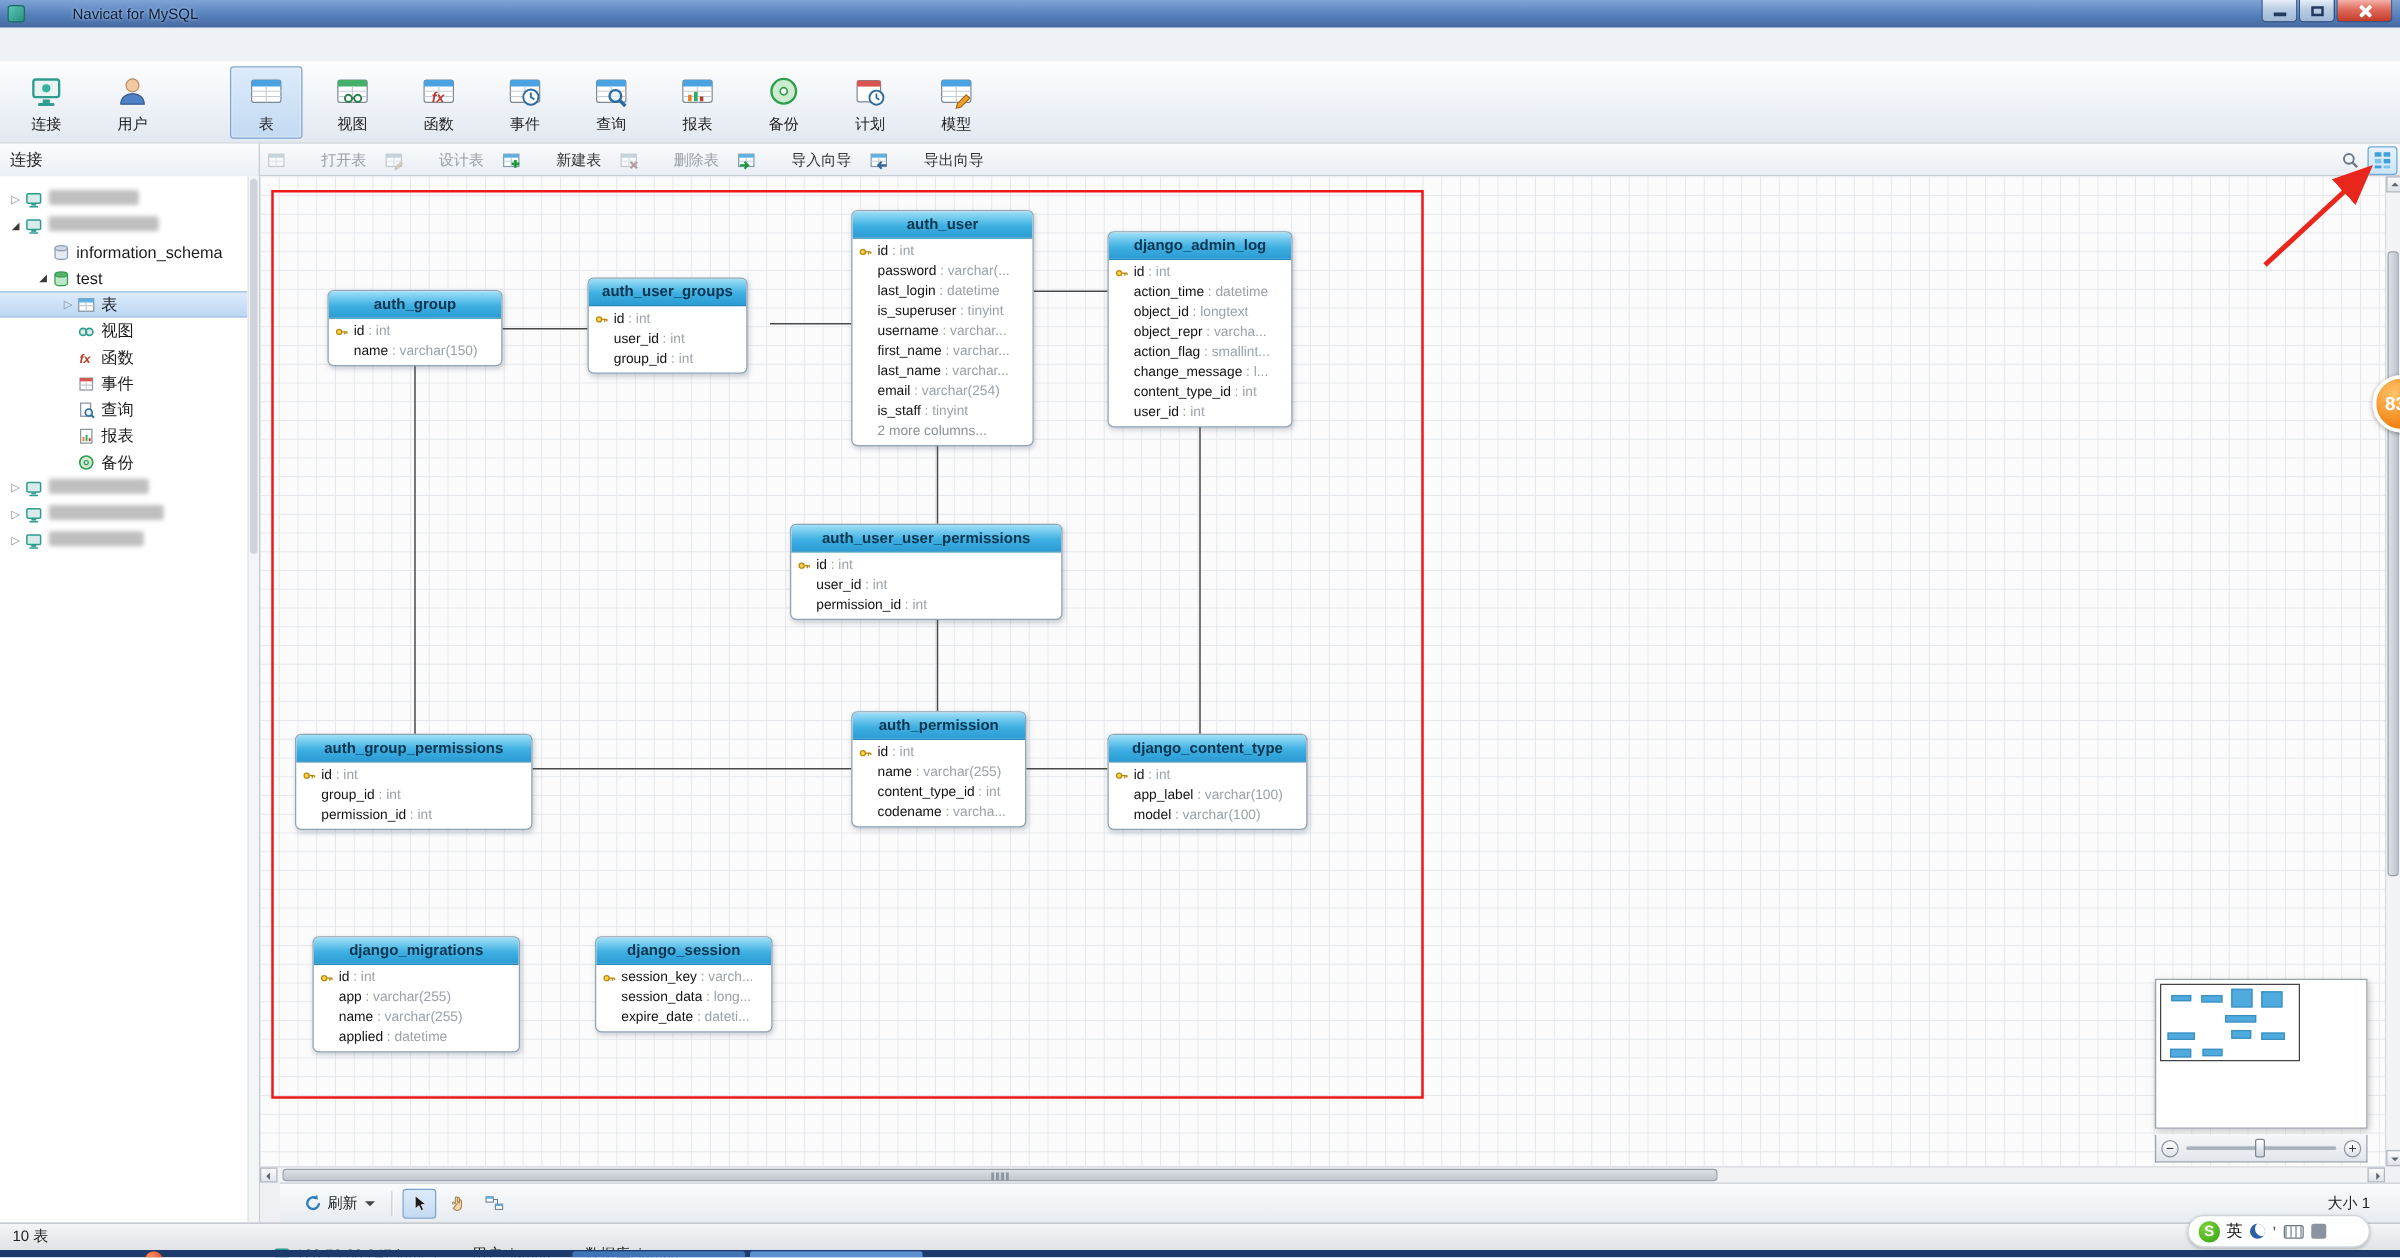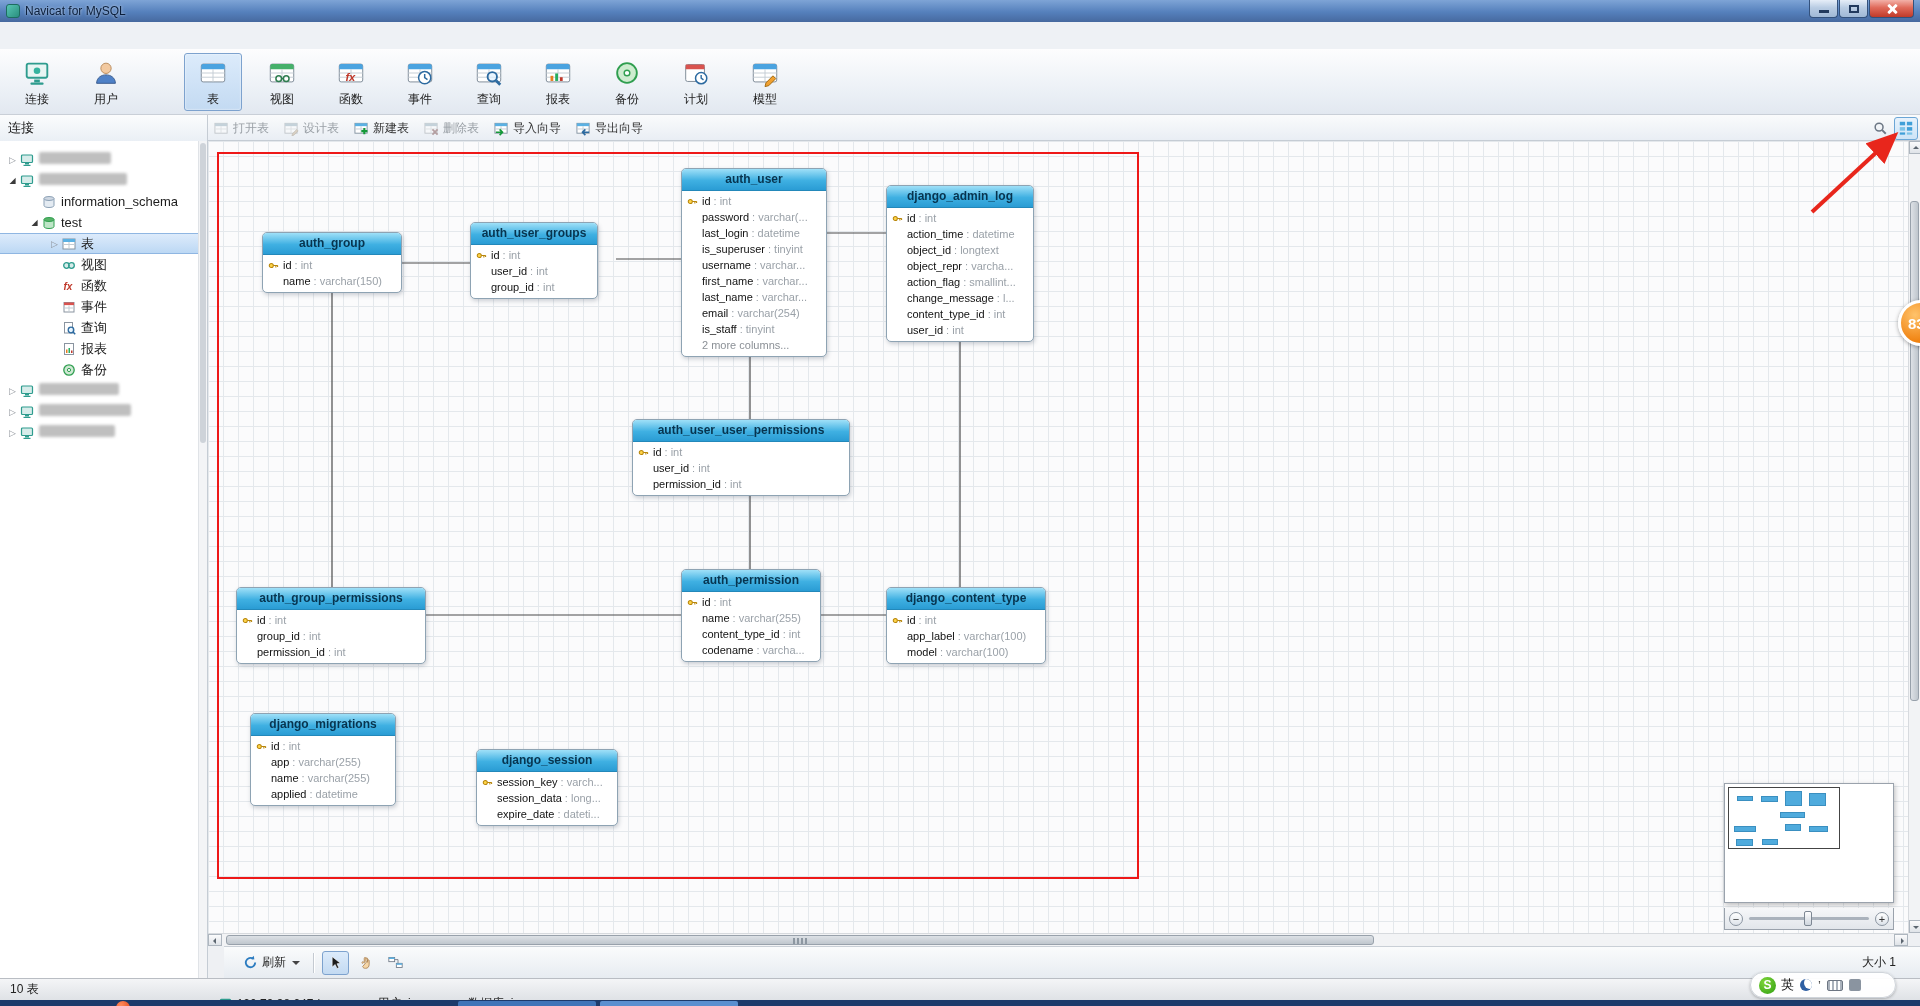--- a/index.html
+++ b/index.html
@@ -3,21 +3,21 @@
 <meta charset="utf-8">
 <style>
   * { box-sizing: border-box; margin: 0; padding: 0; }
   html,body { width:1920px; height:1006px; overflow:hidden; font-family:"Liberation Sans","DejaVu Sans",sans-serif; }
   .app { position:relative; width:1920px; height:1006px; background:#eef1f5; overflow:hidden; }
 
   
   .titlebar { position:absolute; top:0; left:0; right:0; height:22px;
     background:linear-gradient(#7ea4d6,#5580bc 55%,#46699f); display:flex; align-items:center; padding-left:6px; }
   .app-icon { width:14px; height:14px; border-radius:3px; background:linear-gradient(135deg,#58c6b4,#2a8f7e); border:1px solid #1d6d60; margin-right:5px; }
-  .win-title { font-size:12px; color:#0b1e3a; text-shadow:0 0 3px rgba(255,255,255,.7); }
+  .win-title { font-size:12px; color:#0b1e3a; text-shadow:0 0 3px rgba(255,255,255,.7);margin-left:33px; }
   .winbtns { position:absolute; top:0; right:6px; display:flex; }
   .winbtn { width:29px; height:18px; margin-left:1px; border:1px solid #33517c; border-top:none;
     border-radius:0 0 4px 4px; background:linear-gradient(#e6eef8,#b9cce3 45%,#9fb8d6); position:relative; }
   .winbtn.close { width:45px; background:linear-gradient(#f3b1a8,#e06a5a 45%,#c03a29); }
   .glyph-min { position:absolute; left:9px; bottom:4px; width:10px; height:3px; background:#223a5e; }
   .glyph-max { position:absolute; left:9px; top:5px; width:10px; height:8px; border:2px solid #223a5e; }
   .glyph-close { position:absolute; left:16px; top:3px; width:12px; height:12px; }
   .glyph-close::before,.glyph-close::after { content:""; position:absolute; left:5px; top:0; width:3px; height:12px; background:#fff; border-radius:1px; }
   .glyph-close::before { transform:rotate(45deg);} .glyph-close::after { transform:rotate(-45deg);}
 
@@ -37,21 +37,21 @@
   .tb-ico { width:32px; height:32px; display:flex; align-items:center; justify-content:center; }
   .tb-lbl { font-size:12px; color:#222; margin-top:2px; }
 
   
   .subbar { position:absolute; top:115px; left:0; right:0; height:26px;
     background:linear-gradient(#fafbfc,#e9eef4); border-bottom:1px solid #c5ccd4; }
   .conn-header { position:absolute; left:0; top:0; width:208px; height:26px; border-right:1px solid #c5ccd4;
     font-size:13px; color:#222; display:flex; align-items:center; padding-left:8px;
     background:linear-gradient(#fbfcfd,#eaeff5); }
   .obj-toolbar { position:absolute; left:214px; top:0; height:26px; display:flex; align-items:center; }
-  .obj-item { display:flex; align-items:center; margin-right:15px; font-size:12px; color:#333; }
+  .obj-item { display:flex; align-items:center; margin-right:15px; font-size:12px; color:#333;gap:24px; }
   .obj-item .oi-ico { margin-right:4px; display:flex; }
   .obj-item.disabled { color:#9aa0a6; }
   .obj-item.disabled .oi-ico { opacity:.45; filter:grayscale(.7); }
   .subbar-right { position:absolute; right:2px; top:1px; height:24px; display:flex; align-items:center; }
   .search-tool { width:22px; height:22px; display:flex; align-items:center; justify-content:center; margin-right:3px; }
   .er-toggle { width:24px; height:23px; border:1px solid #6ba6d6; border-radius:3px;
     background:linear-gradient(#e7f2fc,#cde4f7); display:flex; align-items:center; justify-content:center; }
 
   
   .content { position:absolute; top:141px; left:0; right:0; height:837px; }
@@ -837,21 +837,21 @@
                   <span class="cname">app_label</span>
                   <span class="ctype">: varchar(100)</span>
                 </div>
                 <div class="trow">
                   <span class="kicon"></span>
                   <span class="cname">model</span>
                   <span class="ctype">: varchar(100)</span>
                 </div>
               </div>
             </div>
-            <div class="tbl" style="left:42px;top:572px;width:146px">
+            <div class="tbl" style="left:42px;top:608px;width:166px">
               <div class="tbl-h">django_migrations</div>
               <div class="tbl-b">
                 <div class="trow">
                   <span class="kicon">
                     <svg viewBox="0 0 14 14" width="11" height="11">
                       <circle cx="4.2" cy="7" r="2.6" fill="#ffd54a" stroke="#b8860b" stroke-width="1.3"></circle>
                       <path d="M6.8 7 h5.6 M10 7 v2.6 M12.2 7 v1.9" stroke="#b8860b" stroke-width="1.4" fill="none"></path>
                     </svg>
                   </span>
                   <span class="cname">id</span>

